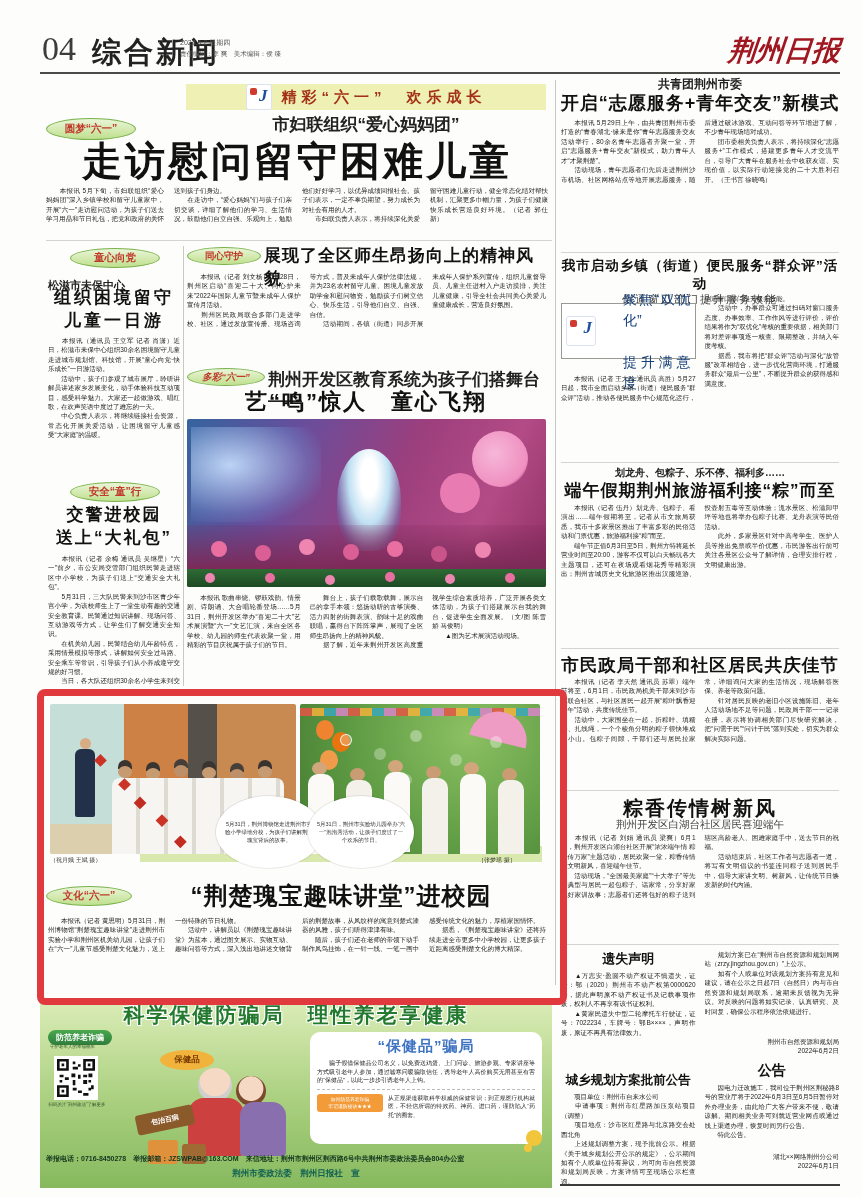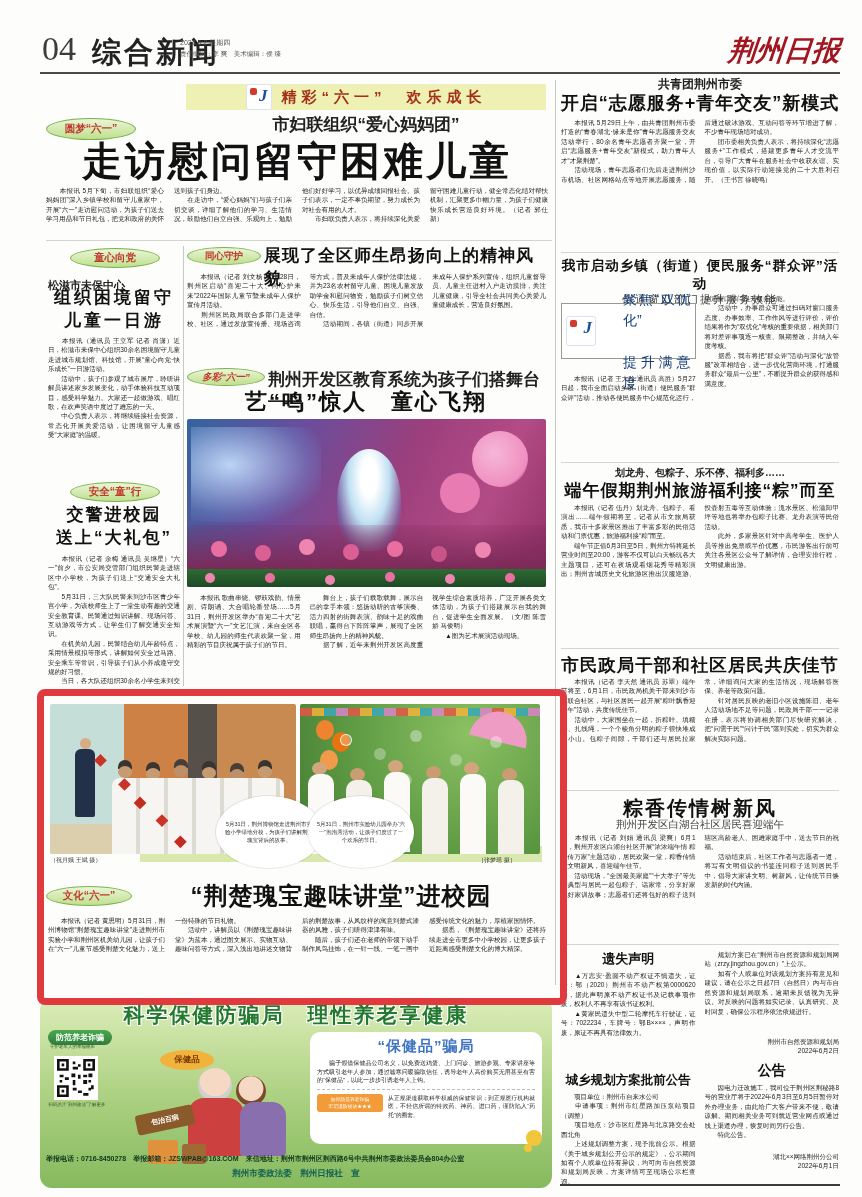--- a/index.html
+++ b/index.html
@@ -127,21 +127,21 @@
   <div class="bubble" style="left:216px;top:796px;width:88px;height:54px;">5月31日，荆州博物馆走进荆州市实验小学绿地分校，为孩子们讲解荆楚瑰宝背后的故事。</div>
   <div class="bubble" style="left:308px;top:796px;width:88px;height:54px;">5月31日，荆州市实验幼儿园举办“六一”泡泡秀活动，让孩子们度过了一个欢乐的节日。</div>
 
   <div class="badge abs" style="left:46px;top:886px;width:84px;height:18px;">文化“六一”</div>
   <div class="abs head center" style="left:134px;top:880px;width:414px;font-size:24px;letter-spacing:1px;">“荆楚瑰宝趣味讲堂”进校园</div>
   <div class="abs bt c4" style="left:48px;top:916px;width:498px;height:66px;">　　本报讯（记者 黄思明）5月31日，荆州博物馆“荆楚瑰宝趣味讲堂”走进荆州市实验小学和荆州区机关幼儿园，让孩子们在“六一”儿童节感受荆楚文化魅力，送上一份特殊的节日礼物。
 　　活动中，讲解员以《荆楚瑰宝趣味讲堂》为蓝本，通过图文展示、实物互动、趣味问答等方式，深入浅出地讲述文物背后的荆楚故事，从凤纹样的寓意到楚式漆器的风雅，孩子们听得津津有味。
 　　随后，孩子们还在老师的带领下动手制作凤鸟挂饰，在一针一线、一笔一画中感受传统文化的魅力，厚植家国情怀。
 　　据悉，《荆楚瑰宝趣味讲堂》还将持续走进全市更多中小学校园，让更多孩子近距离感受荆楚文化的博大精深。</div>
 
-  <div class="abs" style="left:40px;top:998px;width:512px;height:190px;background:linear-gradient(#dcedb8,#a9cf7e 55%,#86b95e);border-radius:12px;overflow:hidden;">
+  <div class="abs" style="left:40px;top:998px;width:512px;height:190px;background:linear-gradient(#dcedb8,#a9cf7e 55%,#86b95e);border-radius:0;overflow:hidden;">
     <div style="position:absolute;left:0;top:3px;width:100%;text-align:center;font-weight:900;font-size:21px;letter-spacing:2px;color:#237a2e;text-shadow:1px 1px 0 #fff,-1px -1px 0 #fff,1px -1px 0 #fff,-1px 1px 0 #fff;">科学保健防骗局　理性养老享健康</div>
     <div style="position:absolute;left:8px;top:32px;padding:2px 8px;border-radius:10px;background:linear-gradient(#4aa84f,#2e7d3b);color:#fff;font-weight:bold;font-size:8px;">防范养老诈骗</div>
     <div style="position:absolute;left:10px;top:46px;font-size:4.5px;color:#2f5a22;">守护老年人的幸福晚年</div>
     <div style="position:absolute;left:14px;top:58px;width:44px;height:44px;background:#fff;padding:3px;box-sizing:border-box;">
       <svg viewBox="0 0 29 29" width="38" height="38">
           <rect width="29" height="29" fill="#fff"></rect>
           <path fill="#111" d="M0 0h9v9H0zM20 0h9v9h-9zM0 20h9v9H0z"></path>
           <path fill="#fff" d="M2 2h5v5H2zM22 2h5v5h-5zM2 22h5v5H2z"></path>
           <path fill="#111" d="M3.5 3.5h2v2h-2zM23.5 3.5h2v2h-2zM3.5 23.5h2v2h-2zM12 2h2v2h-2zM16 4h2v2h-2zM12 6h4v2h-4zM11 11h3v3h-3zM16 12h2v3h-2zM20 12h3v2h-3zM24 11h3v3h-3zM12 16h2v4h-2zM2 12h3v2H2zM6 14h3v2H6zM2 16h2v2H2zM20 16h3v3h-3zM24 16h2v2h-2zM26 20h2v3h-2zM12 22h3v2h-3zM16 24h3v2h-3zM20 26h4v2h-4zM24 22h2v2h-2z"></path>
         </svg>

